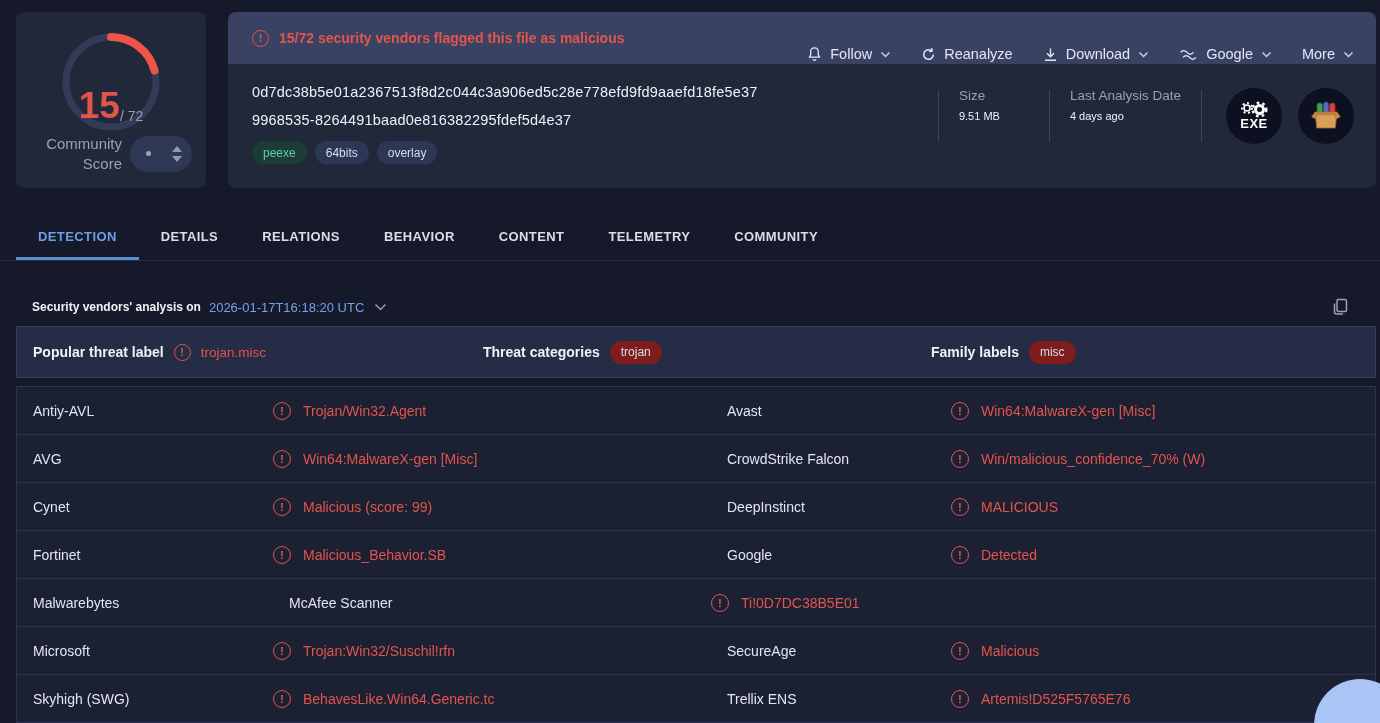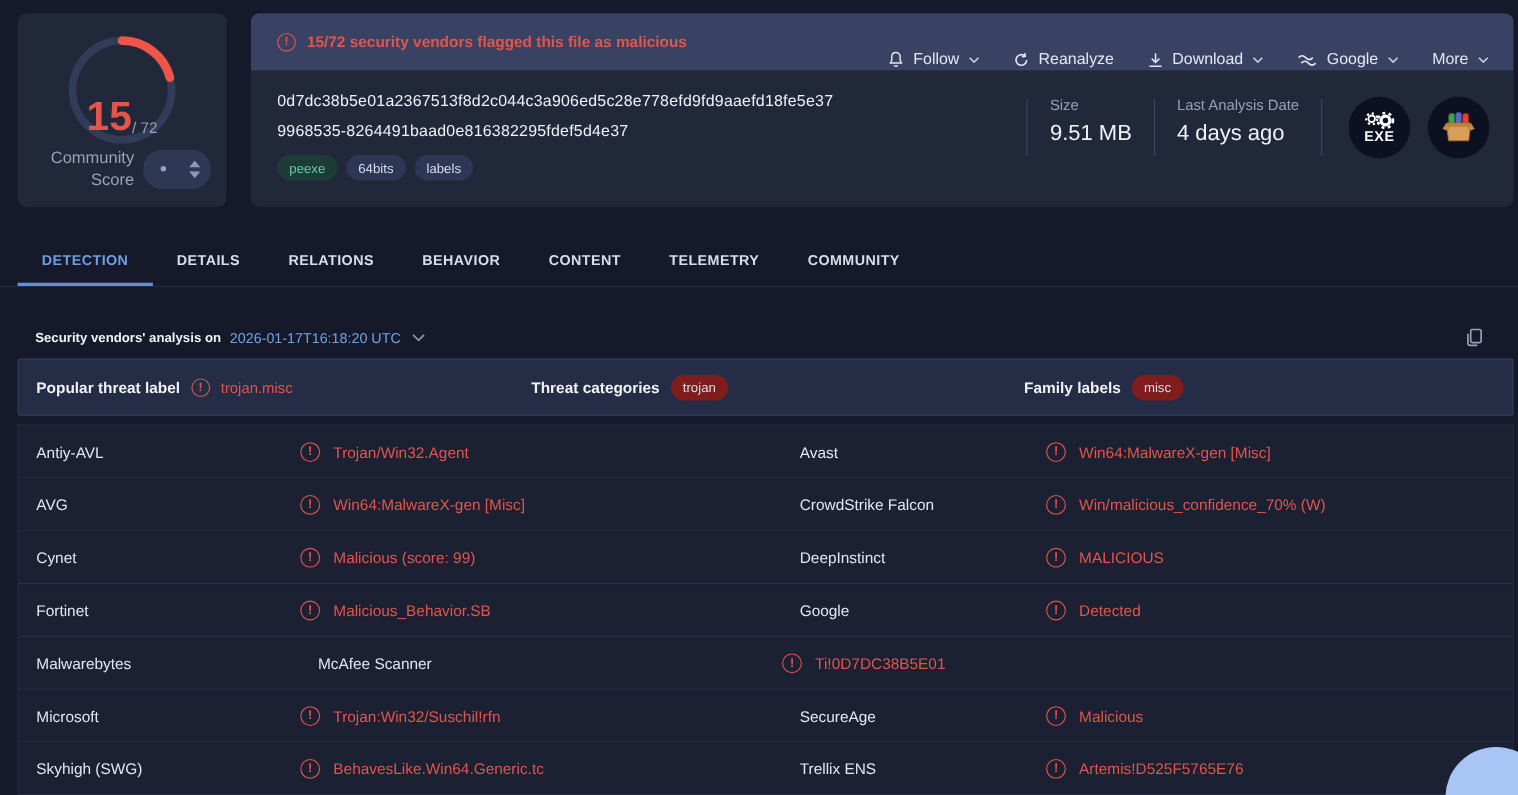--- a/index.html
+++ b/index.html
@@ -46,21 +46,21 @@
   .file-body{flex:1;display:flex;justify-content:space-between;padding:20px 22px 0 24px;}
   .hash1{font-size:14.5px;color:#eef1f8;letter-spacing:.2px;}
   .hash2{font-size:14.5px;color:#eef1f8;letter-spacing:.2px;margin-top:12px;}
   .badges{display:flex;gap:8px;margin-top:13px;}
   .badge{height:23px;padding:0 11px;border-radius:12px;background:#2d3654;color:#d7deee;font-size:12px;display:inline-flex;align-items:center;cursor:pointer;}
   .badge.green{background:#1d3b37;color:#5ad2a2;}
   .file-meta{display:flex;align-items:flex-start;gap:20px;padding-top:4px;}
   .meta-div{width:1px;height:52px;background:#3b436184;background:#3b4361;margin-top:2px;}
   .meta-block{min-width:70px;}
   .meta-label{font-size:13.5px;color:var(--muted);}
-  .meta-value{font-size:20px;color:#f0f2f8;margin-top:7px;}
+  .meta-value{font-size:11px;color:#f0f2f8;margin-top:7px;}
   .file-icons{display:flex;gap:16px;margin-left:4px;}
   .ficon{width:56px;height:56px;border-radius:50%;background:#0d1020;display:flex;flex-direction:column;align-items:center;justify-content:center;cursor:pointer;}
   .exe-label{font-size:13px;font-weight:700;color:#fff;letter-spacing:.5px;margin-top:-2px;}
 
   
   .tabs{position:absolute;left:0;top:215px;width:1380px;height:46px;display:flex;align-items:stretch;padding-left:16px;border-bottom:1px solid #262c44;}
   .tab{display:flex;align-items:center;padding:0 22px;font-size:13px;font-weight:700;letter-spacing:.4px;color:#d9dee9;cursor:pointer;border-bottom:3px solid transparent;}
   .tab.active{color:#6d9fe6;border-bottom-color:#5b8fd6;}
 
   
@@ -175,21 +175,21 @@
         </div>
       </div>
 
       <div class="file-body">
         <div class="hash-block">
           <div class="hash1">0d7dc38b5e01a2367513f8d2c044c3a906ed5c28e778efd9fd9aaefd18fe5e37</div>
           <div class="hash2">9968535-8264491baad0e816382295fdef5d4e37</div>
           <div class="badges">
             <span class="badge green">peexe</span>
             <span class="badge">64bits</span>
-            <span class="badge">labels</span>
+            <span class="badge">overlay</span>
           </div>
         </div>
 
         <div class="file-meta">
           <div class="meta-div"></div>
           <div class="meta-block">
             <div class="meta-label">Size</div>
             <div class="meta-value">9.51 MB</div>
           </div>
           <div class="meta-div"></div>

